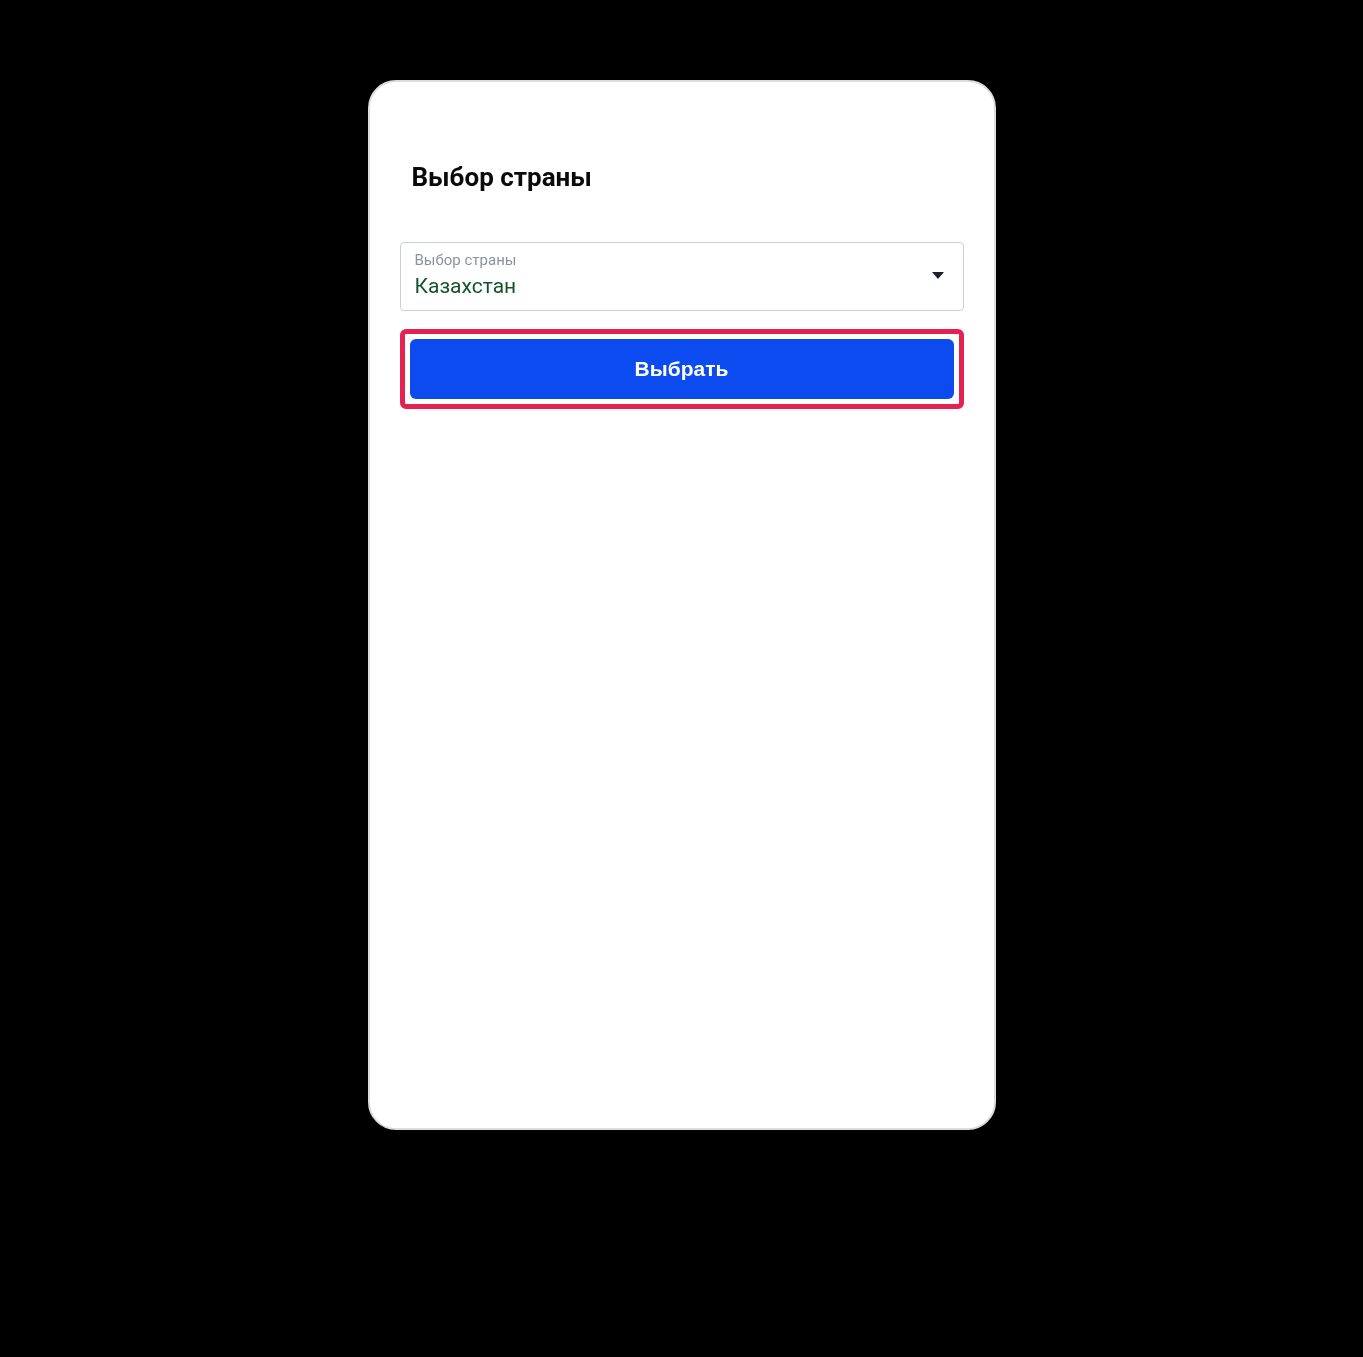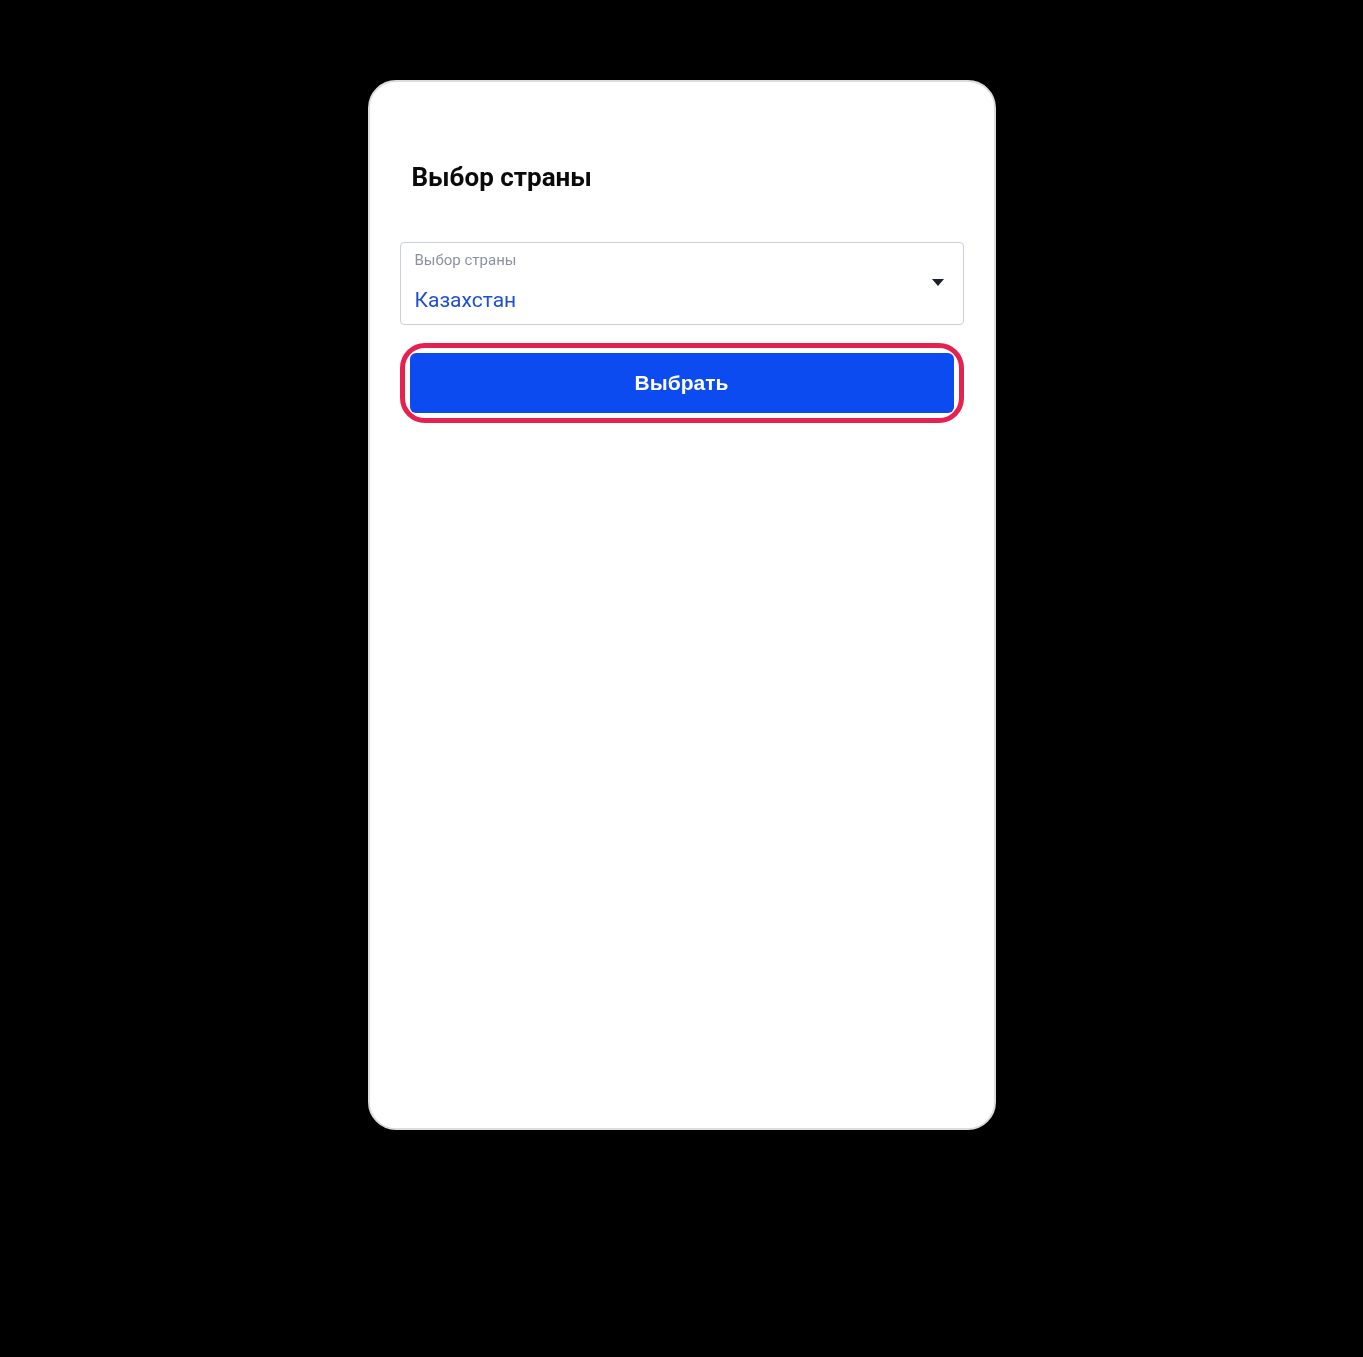--- a/index.html
+++ b/index.html
@@ -49,39 +49,39 @@
     }
 
     .select-label {
       font-size: 15px;
       color: #8a92a0;
       line-height: 1.3;
     }
 
     .select-value {
       font-size: 21px;
-      color: #1d4ed8;
+      color: #14532d;
       line-height: 1.3;
-      margin-top: 16px;
+      margin-top: 2px;
     }
 
     .chevron {
       position: absolute;
       right: 18px;
       top: 50%;
       transform: translateY(-50%);
     }
 
     .chevron svg {
       display: block;
     }
 
     .highlight-ring {
       border: 5px solid #e4214f;
-      border-radius: 25px;
+      border-radius: 6px;
       padding: 5px;
     }
 
     .primary-button {
       width: 100%;
       background: #0b4bef;
       color: #ffffff;
       font-size: 21px;
       font-weight: 700;
       border: none;

